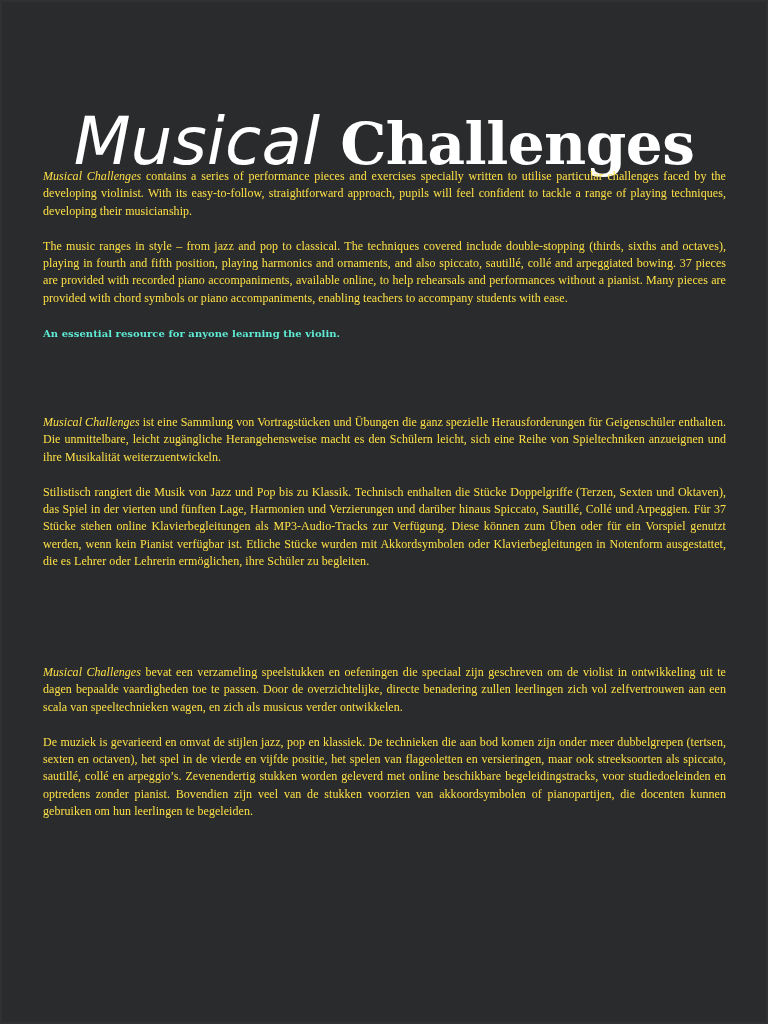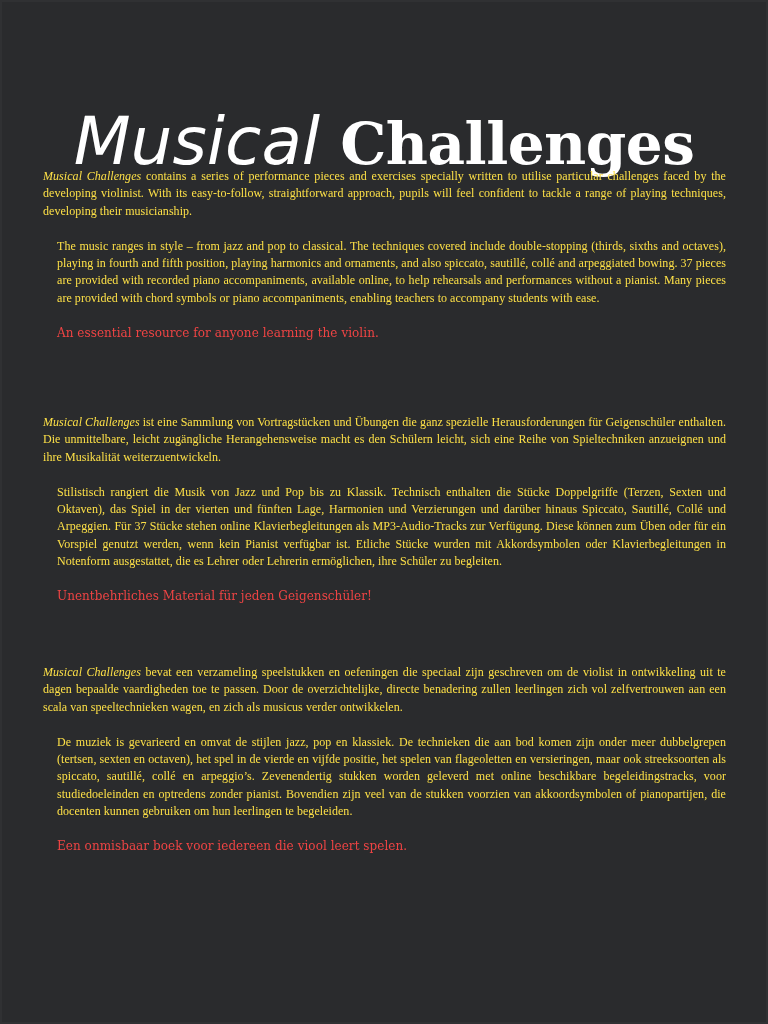--- a/index.html
+++ b/index.html
@@ -53,27 +53,27 @@
   }
   p {
     margin: 0;
     font-family: Liberation Serif, serif;
     font-size: 12px;
     line-height: 17.4px;
     text-align: justify;
     color: #fde047;
     letter-spacing: 0.05px;
   }
-  p + p { margin-top: 17.4px; margin-left: 14px; }
+  p + p { margin-top: 17.4px; }
   p.tagline {
-    font-weight: normal;
+    font-weight: bold;
     font-family: "DejaVu Serif", serif;
-    font-size: 12px;
+    font-size: 10px;
     text-align: left;
-    color: #ef4444;
+    color: #5eead4;
   }
   em { font-style: italic; }
 </style>
 </head>
 <body>
 
 <div class="page">
 
   <h1 class="title">
     <span class="t-italic">Musical</span><span class="t-bold">Challenges</span>
@@ -81,22 +81,20 @@
 
   <div class="section" style="top:168px;">
     <p><em>Musical Challenges</em><span> contains a series of performance pieces and exercises specially written to utilise particular challenges faced by the developing violinist. With its easy-to-follow, straightforward approach, pupils will feel confident to tackle a range of playing techniques, developing their musicianship.</span></p>
     <p>The music ranges in style – from jazz and pop to classical. The techniques covered include double-stopping (thirds, sixths and octaves), playing in fourth and fifth position, playing harmonics and ornaments, and also spiccato, sautillé, collé and arpeggiated bowing. 37 pieces are provided with recorded piano accompaniments, available online, to help rehearsals and performances without a pianist. Many pieces are provided with chord symbols or piano accompaniments, enabling teachers to accompany students with ease.</p>
     <p class="tagline">An essential resource for anyone learning the violin.</p>
   </div>
 
   <div class="section" style="top:414px;">
     <p><em>Musical Challenges</em><span> ist eine Sammlung von Vortragstücken und Übungen die ganz spezielle Herausforderungen für Geigenschüler enthalten. Die unmittelbare, leicht zugängliche Herangehensweise macht es den Schülern leicht, sich eine Reihe von Spieltechniken anzueignen und ihre Musikalität weiterzuentwickeln.</span></p>
     <p>Stilistisch rangiert die Musik von Jazz und Pop bis zu Klassik. Technisch enthalten die Stücke Doppelgriffe (Terzen, Sexten und Oktaven), das Spiel in der vierten und fünften Lage, Harmonien und Verzierungen und darüber hinaus Spiccato, Sautillé, Collé und Arpeggien. Für 37 Stücke stehen online Klavierbegleitungen als MP3-Audio-Tracks zur Verfügung. Diese können zum Üben oder für ein Vorspiel genutzt werden, wenn kein Pianist verfügbar ist. Etliche Stücke wurden mit Akkordsymbolen oder Klavierbegleitungen in Notenform ausgestattet, die es Lehrer oder Lehrerin ermöglichen, ihre Schüler zu begleiten.</p>
-    <p class="tagline">Unentbehrliches Material für jeden Geigenschüler!</p>
   </div>
 
   <div class="section" style="top:664px;">
     <p><em>Musical Challenges</em><span> bevat een verzameling speelstukken en oefeningen die speciaal zijn geschreven om de violist in ontwikkeling uit te dagen bepaalde vaardigheden toe te passen. Door de overzichtelijke, directe benadering zullen leerlingen zich vol zelfvertrouwen aan een scala van speeltechnieken wagen, en zich als musicus verder ontwikkelen.</span></p>
     <p>De muziek is gevarieerd en omvat de stijlen jazz, pop en klassiek. De technieken die aan bod komen zijn onder meer dubbelgrepen (tertsen, sexten en octaven), het spel in de vierde en vijfde positie, het spelen van flageoletten en versieringen, maar ook streeksoorten als spiccato, sautillé, collé en arpeggio’s. Zevenendertig stukken worden geleverd met online beschikbare begeleidingstracks, voor studiedoeleinden en optredens zonder pianist. Bovendien zijn veel van de stukken voorzien van akkoordsymbolen of pianopartijen, die docenten kunnen gebruiken om hun leerlingen te begeleiden.</p>
-    <p class="tagline">Een onmisbaar boek voor iedereen die viool leert spelen.</p>
   </div>
 
 </div>
 
 </body></html>

